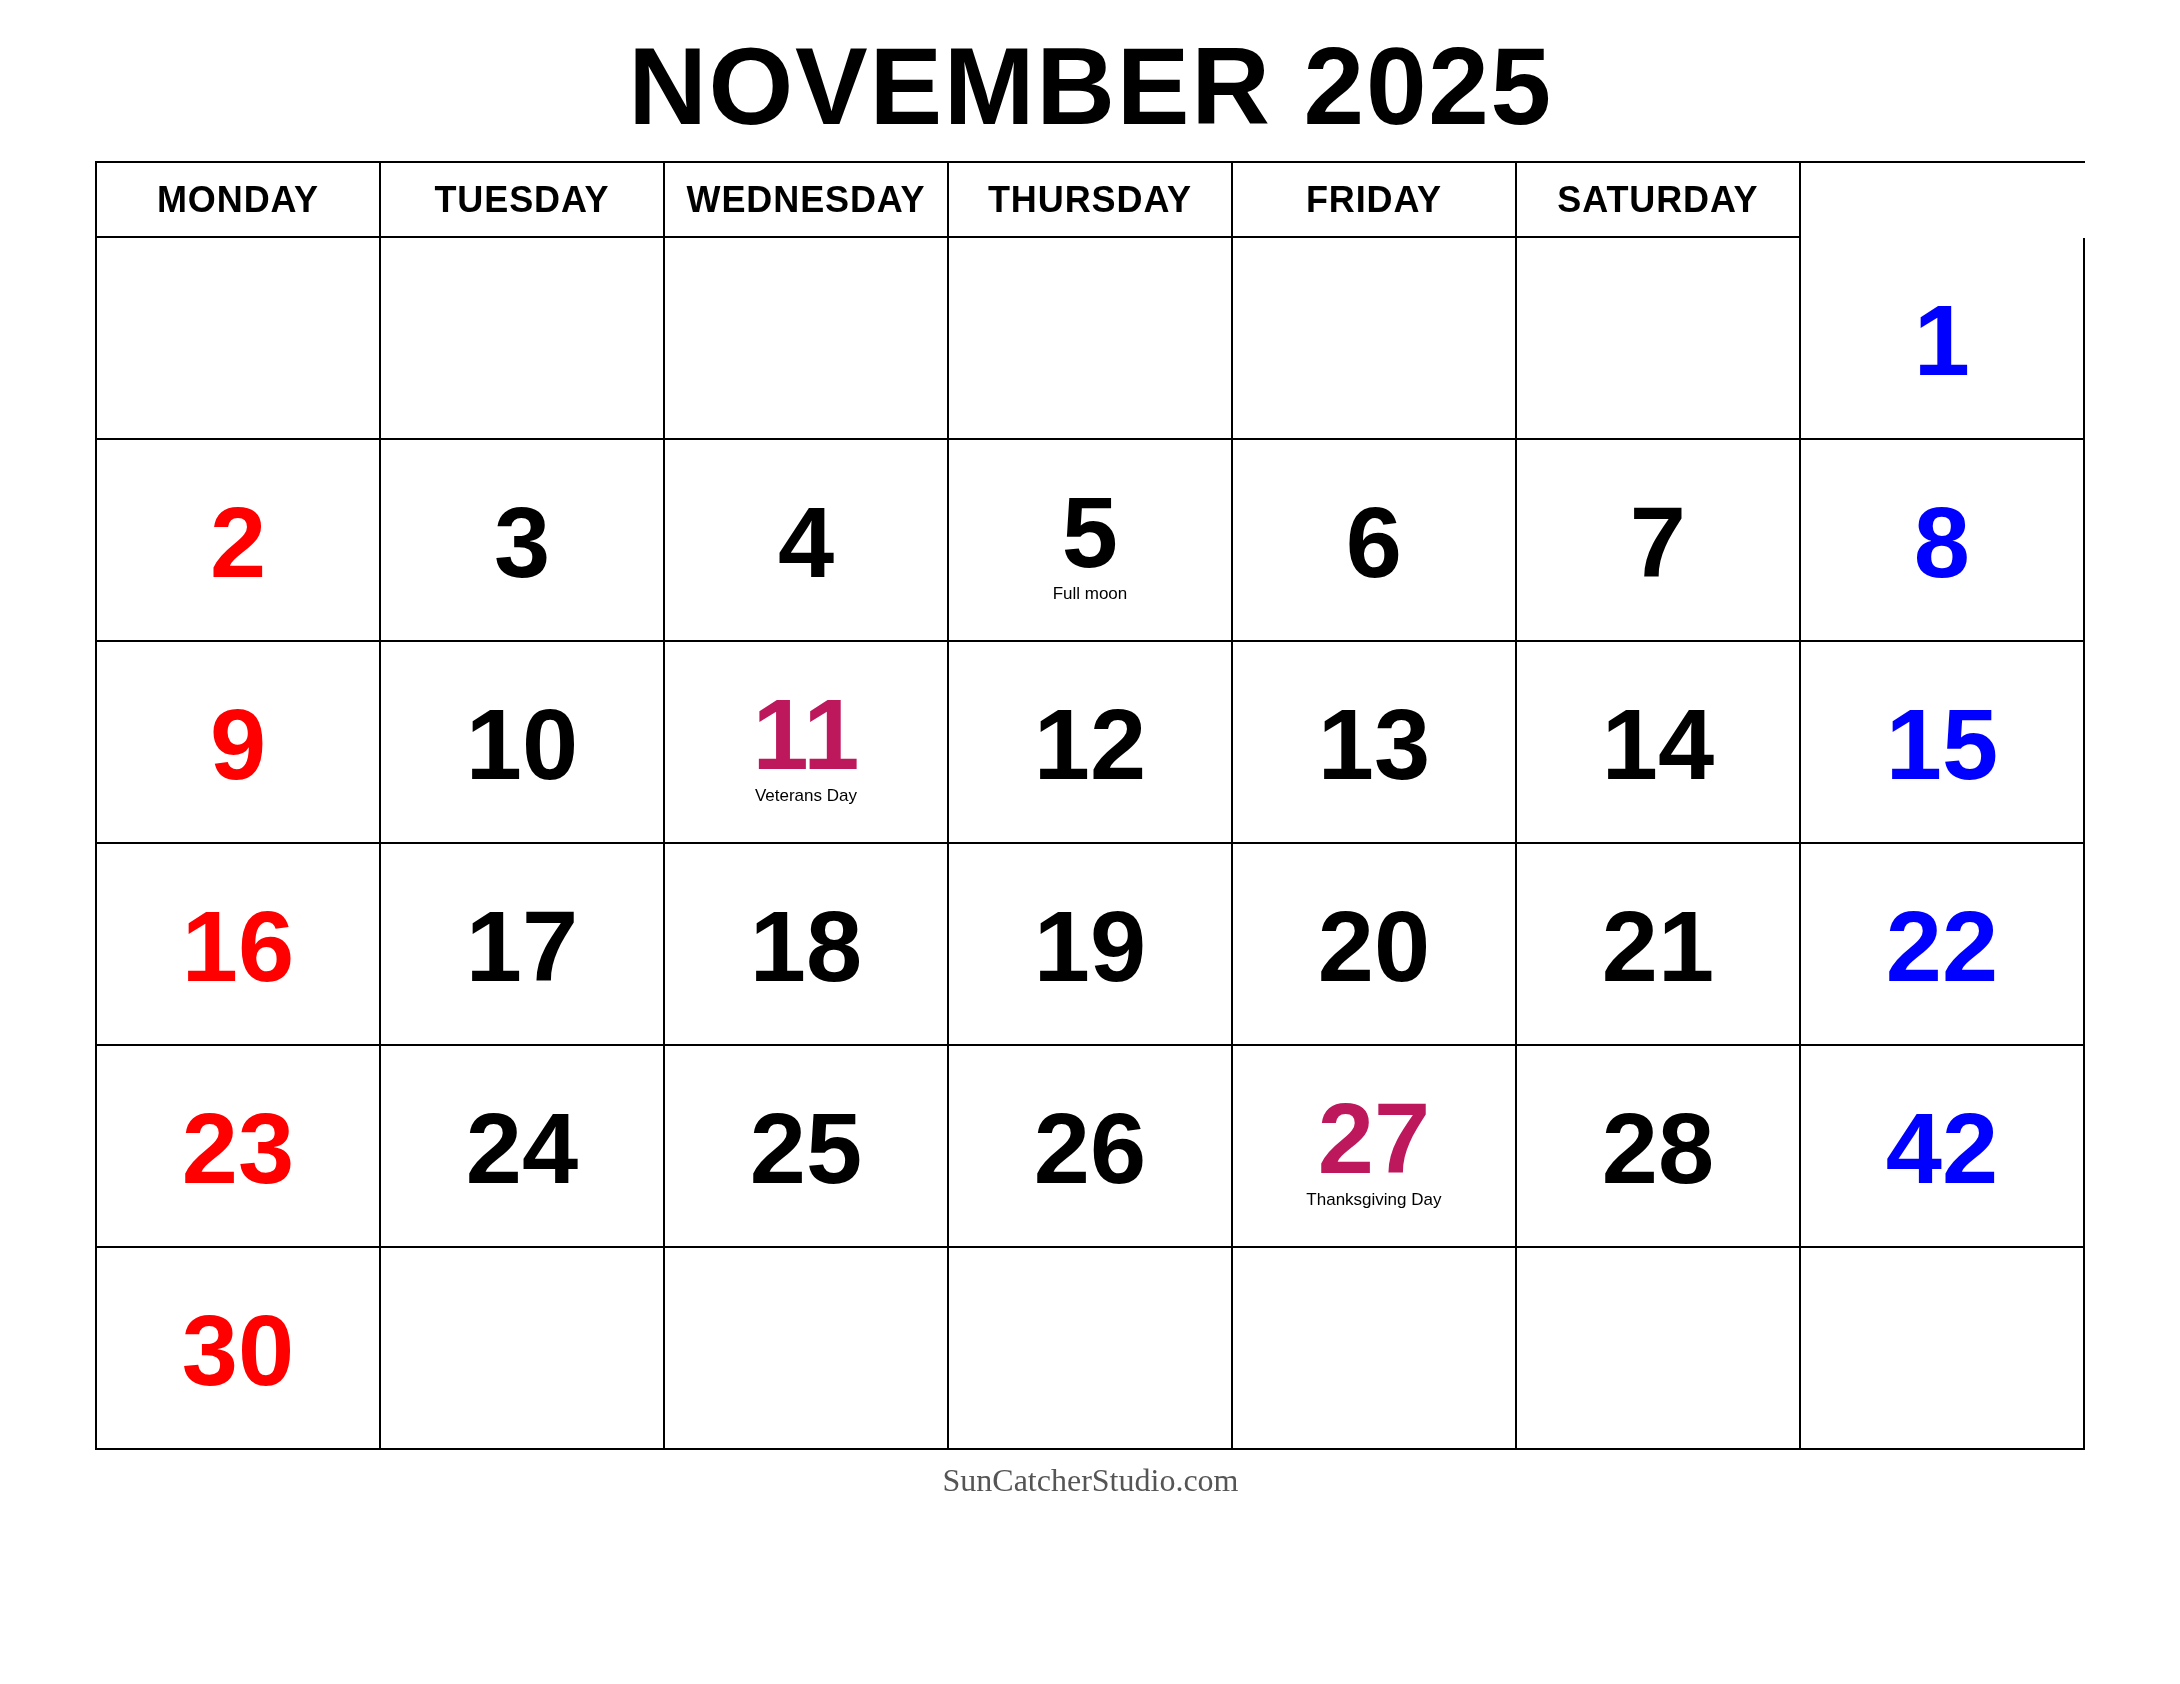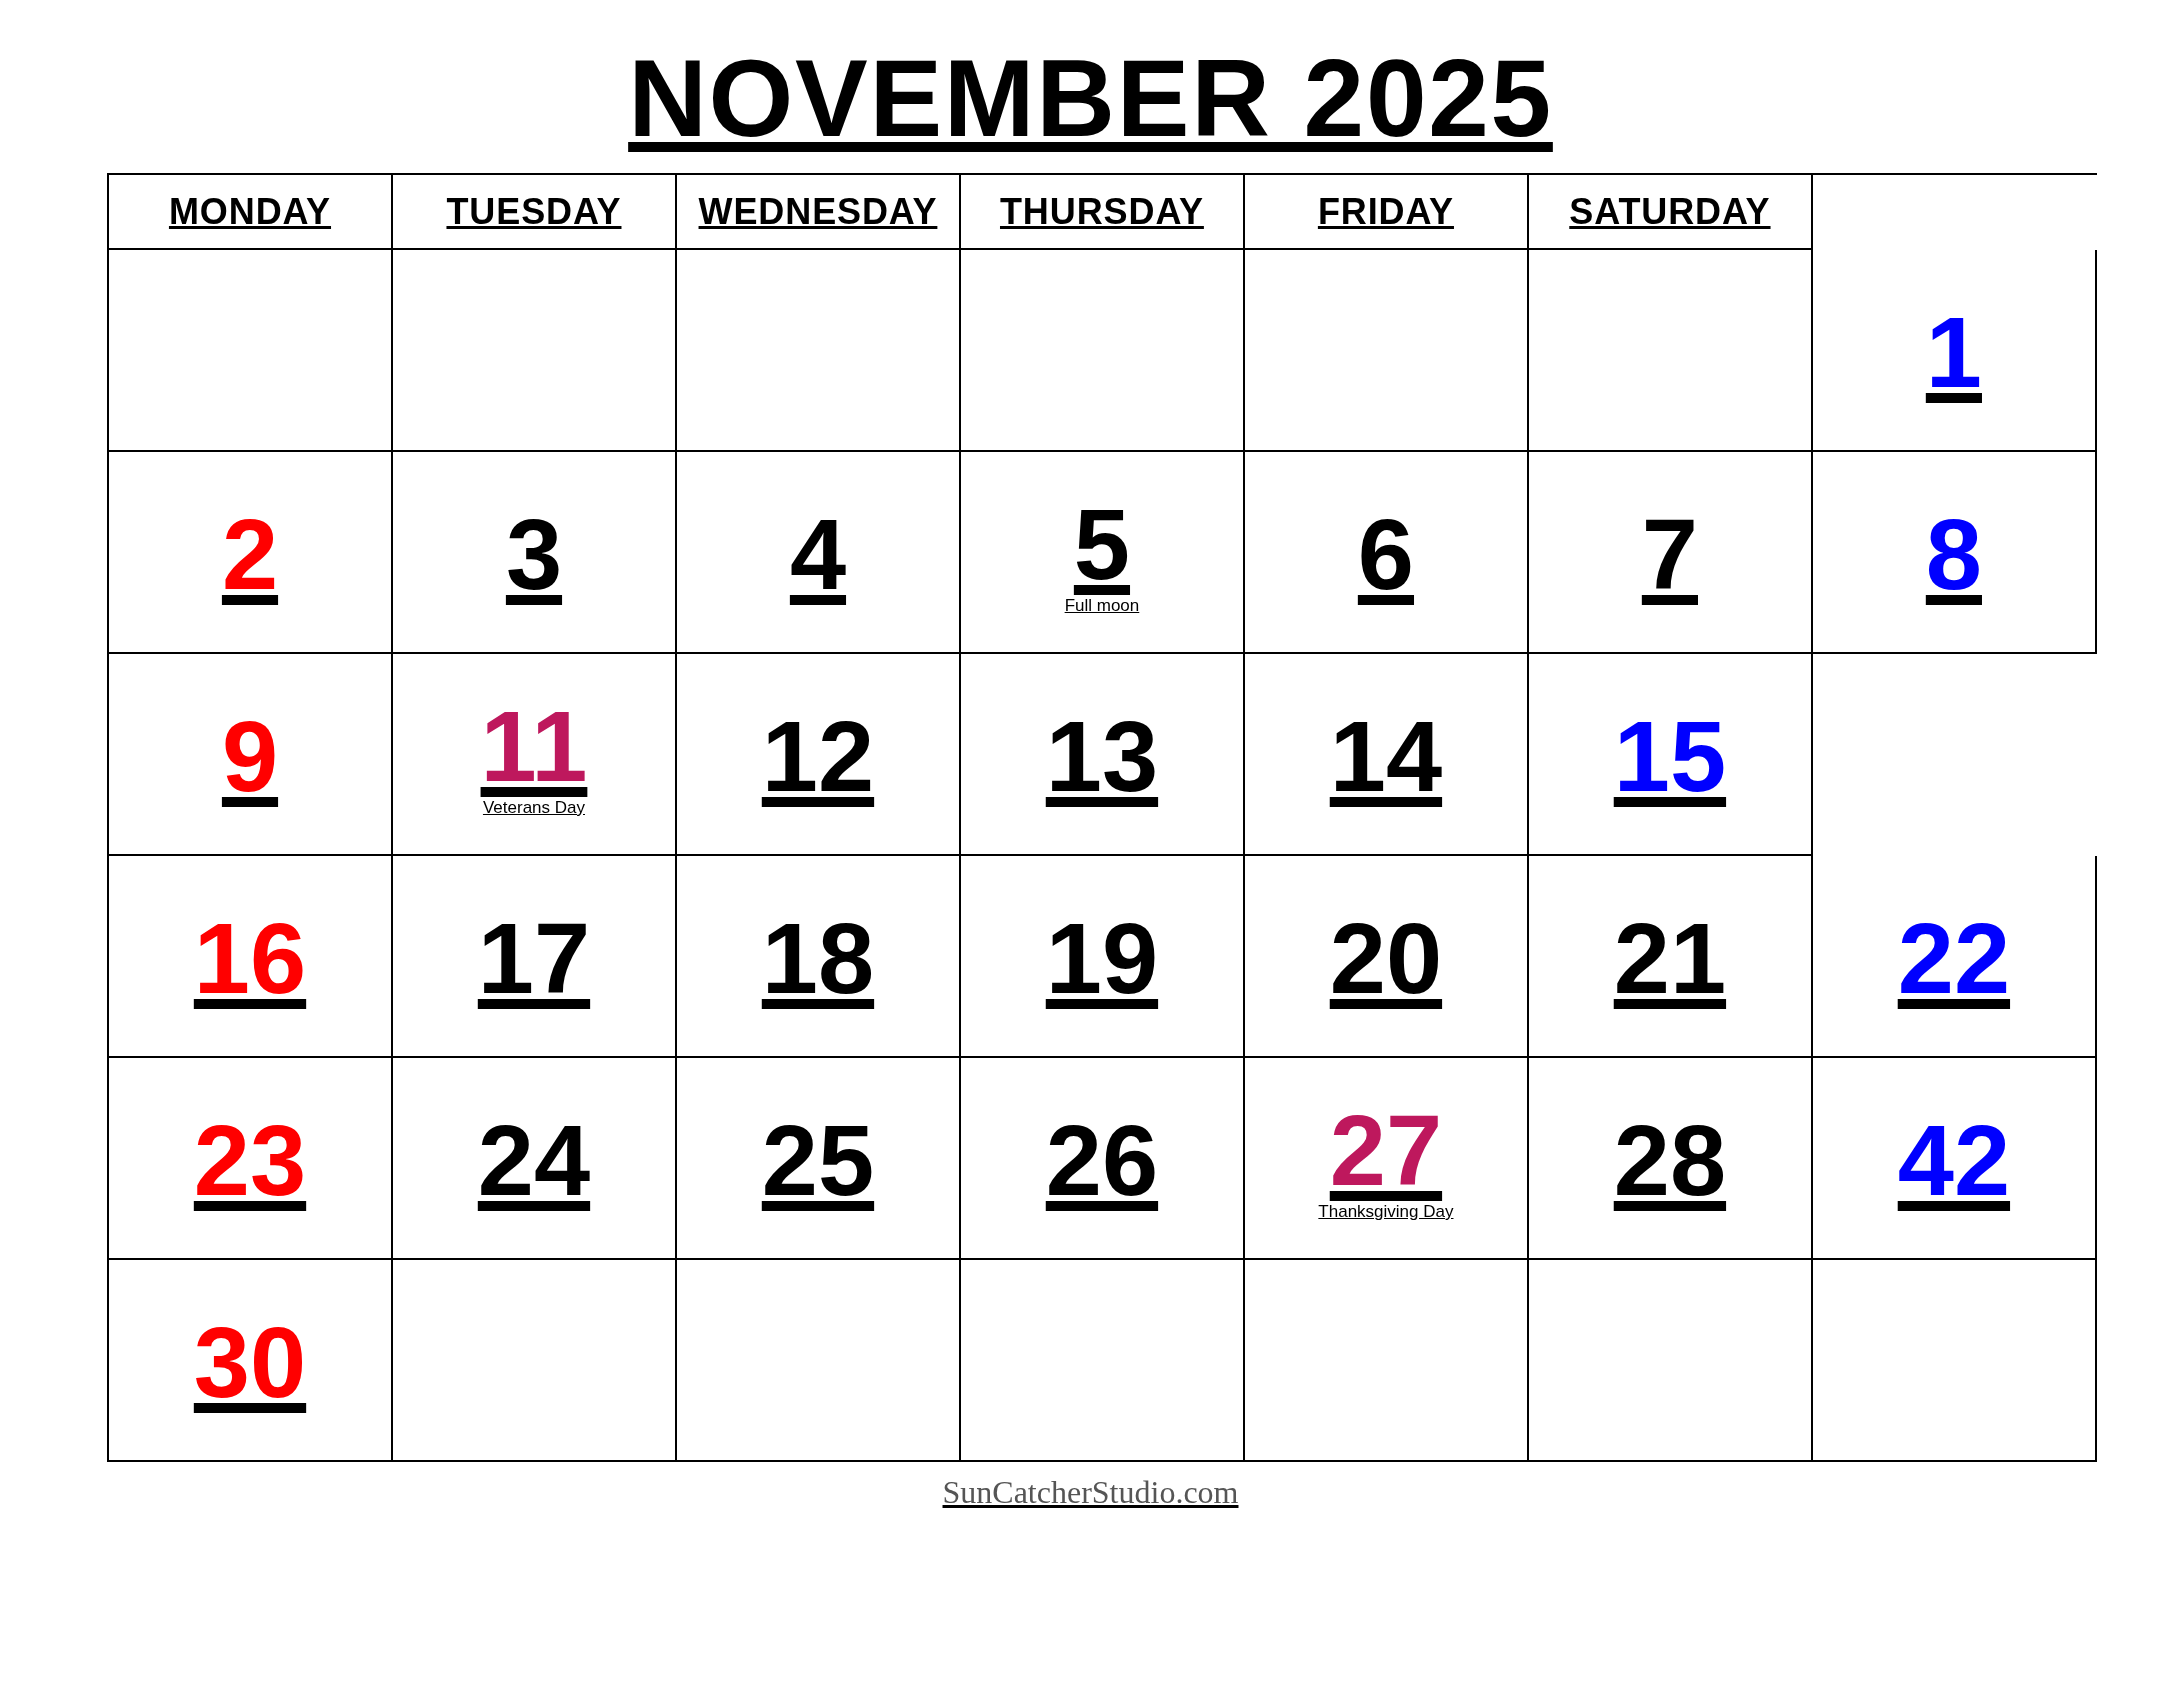--- a/index.html
+++ b/index.html
@@ -13,22 +13,21 @@
     height: 1685px;
     font-family: "Liberation Sans", sans-serif;
     color: #000000;
     overflow: hidden;
   }
   .page {
     width: 2181px;
     height: 1685px;
     display: flex;
     flex-direction: column;
-    padding: 12px;
-    text-decoration: underline;
+    padding: 0;
   }
   .title {
     text-align: center;
     font-size: 109px;
     font-weight: bold;
     letter-spacing: 1.7px;
     line-height: 1;
     margin-top: 32px;
     margin-bottom: 20.4px;
     white-space: nowrap;
@@ -185,20 +184,24 @@
         <span class="event"></span>
       </div>
     </div>
 
     <div class="row week-row">
       <div class="cell">
         <span class="daynum weekend-sun">9</span>
         <span class="event"></span>
       </div>
       <div class="cell">
+        <span class="daynum normal">10</span>
+        <span class="event"></span>
+      </div>
+      <div class="cell">
         <span class="daynum holiday">11</span>
         <span class="event">Veterans Day</span>
       </div>
       <div class="cell">
         <span class="daynum normal">12</span>
         <span class="event"></span>
       </div>
       <div class="cell">
         <span class="daynum normal">13</span>
         <span class="event"></span>

